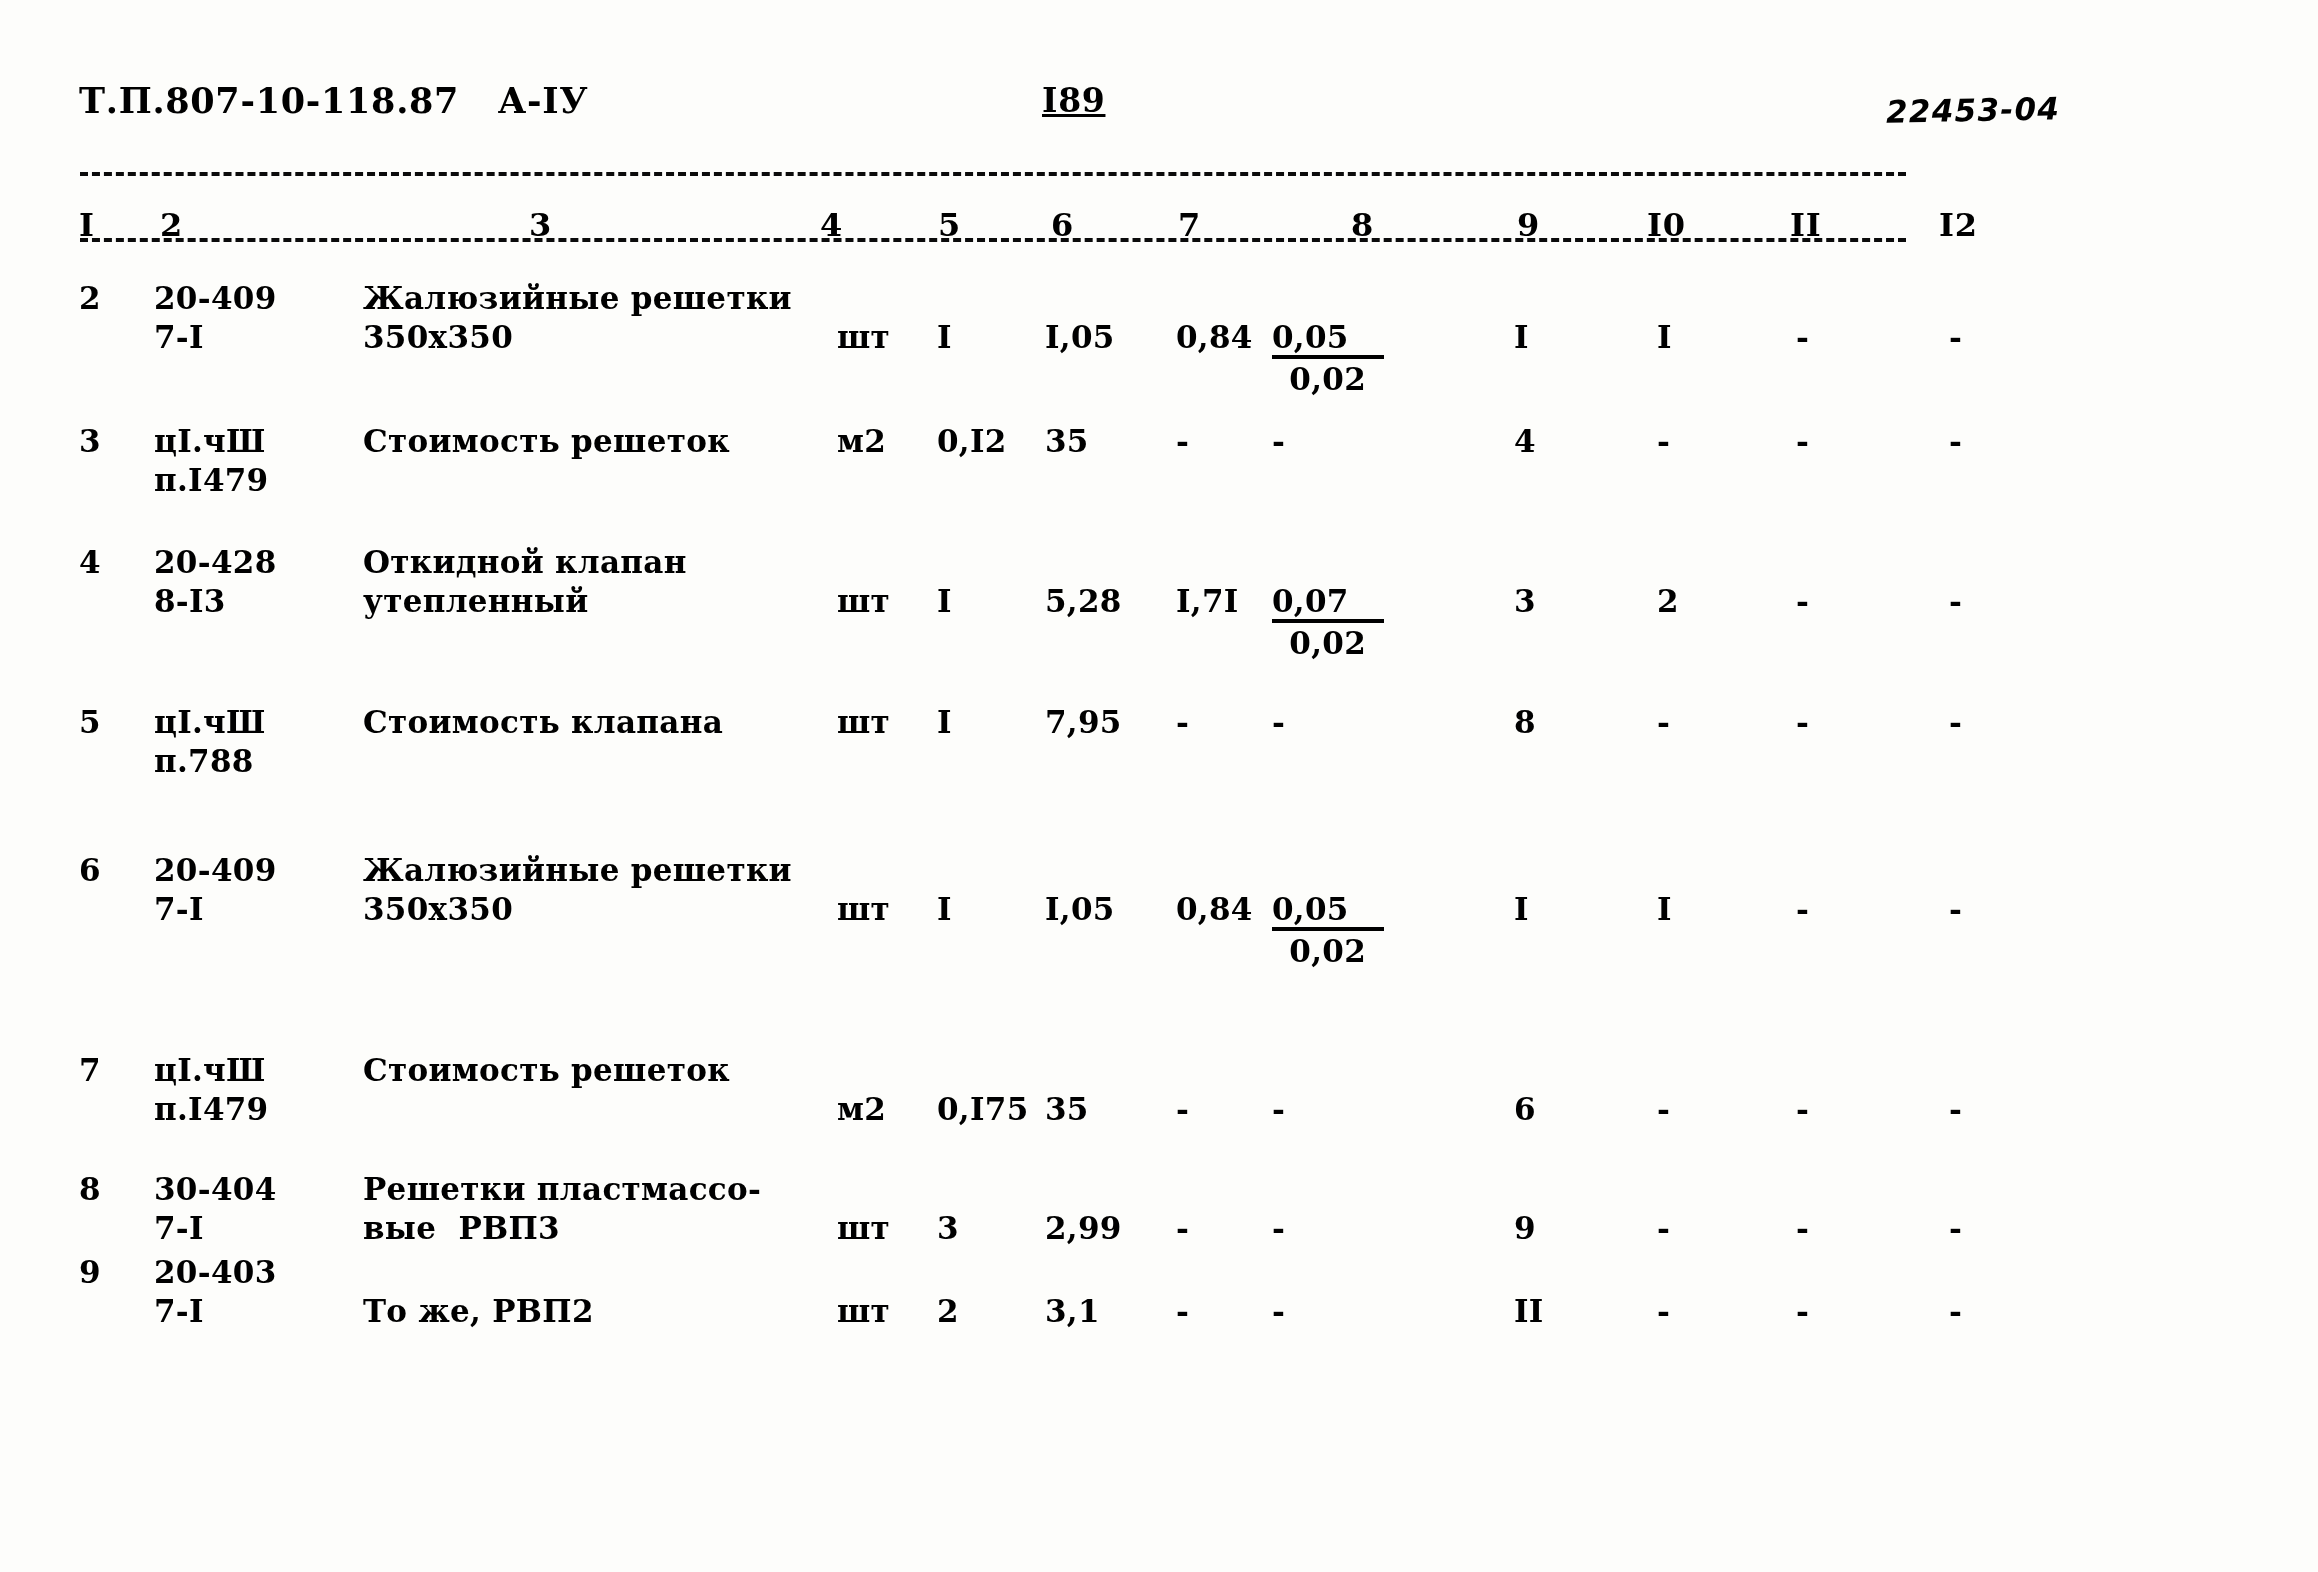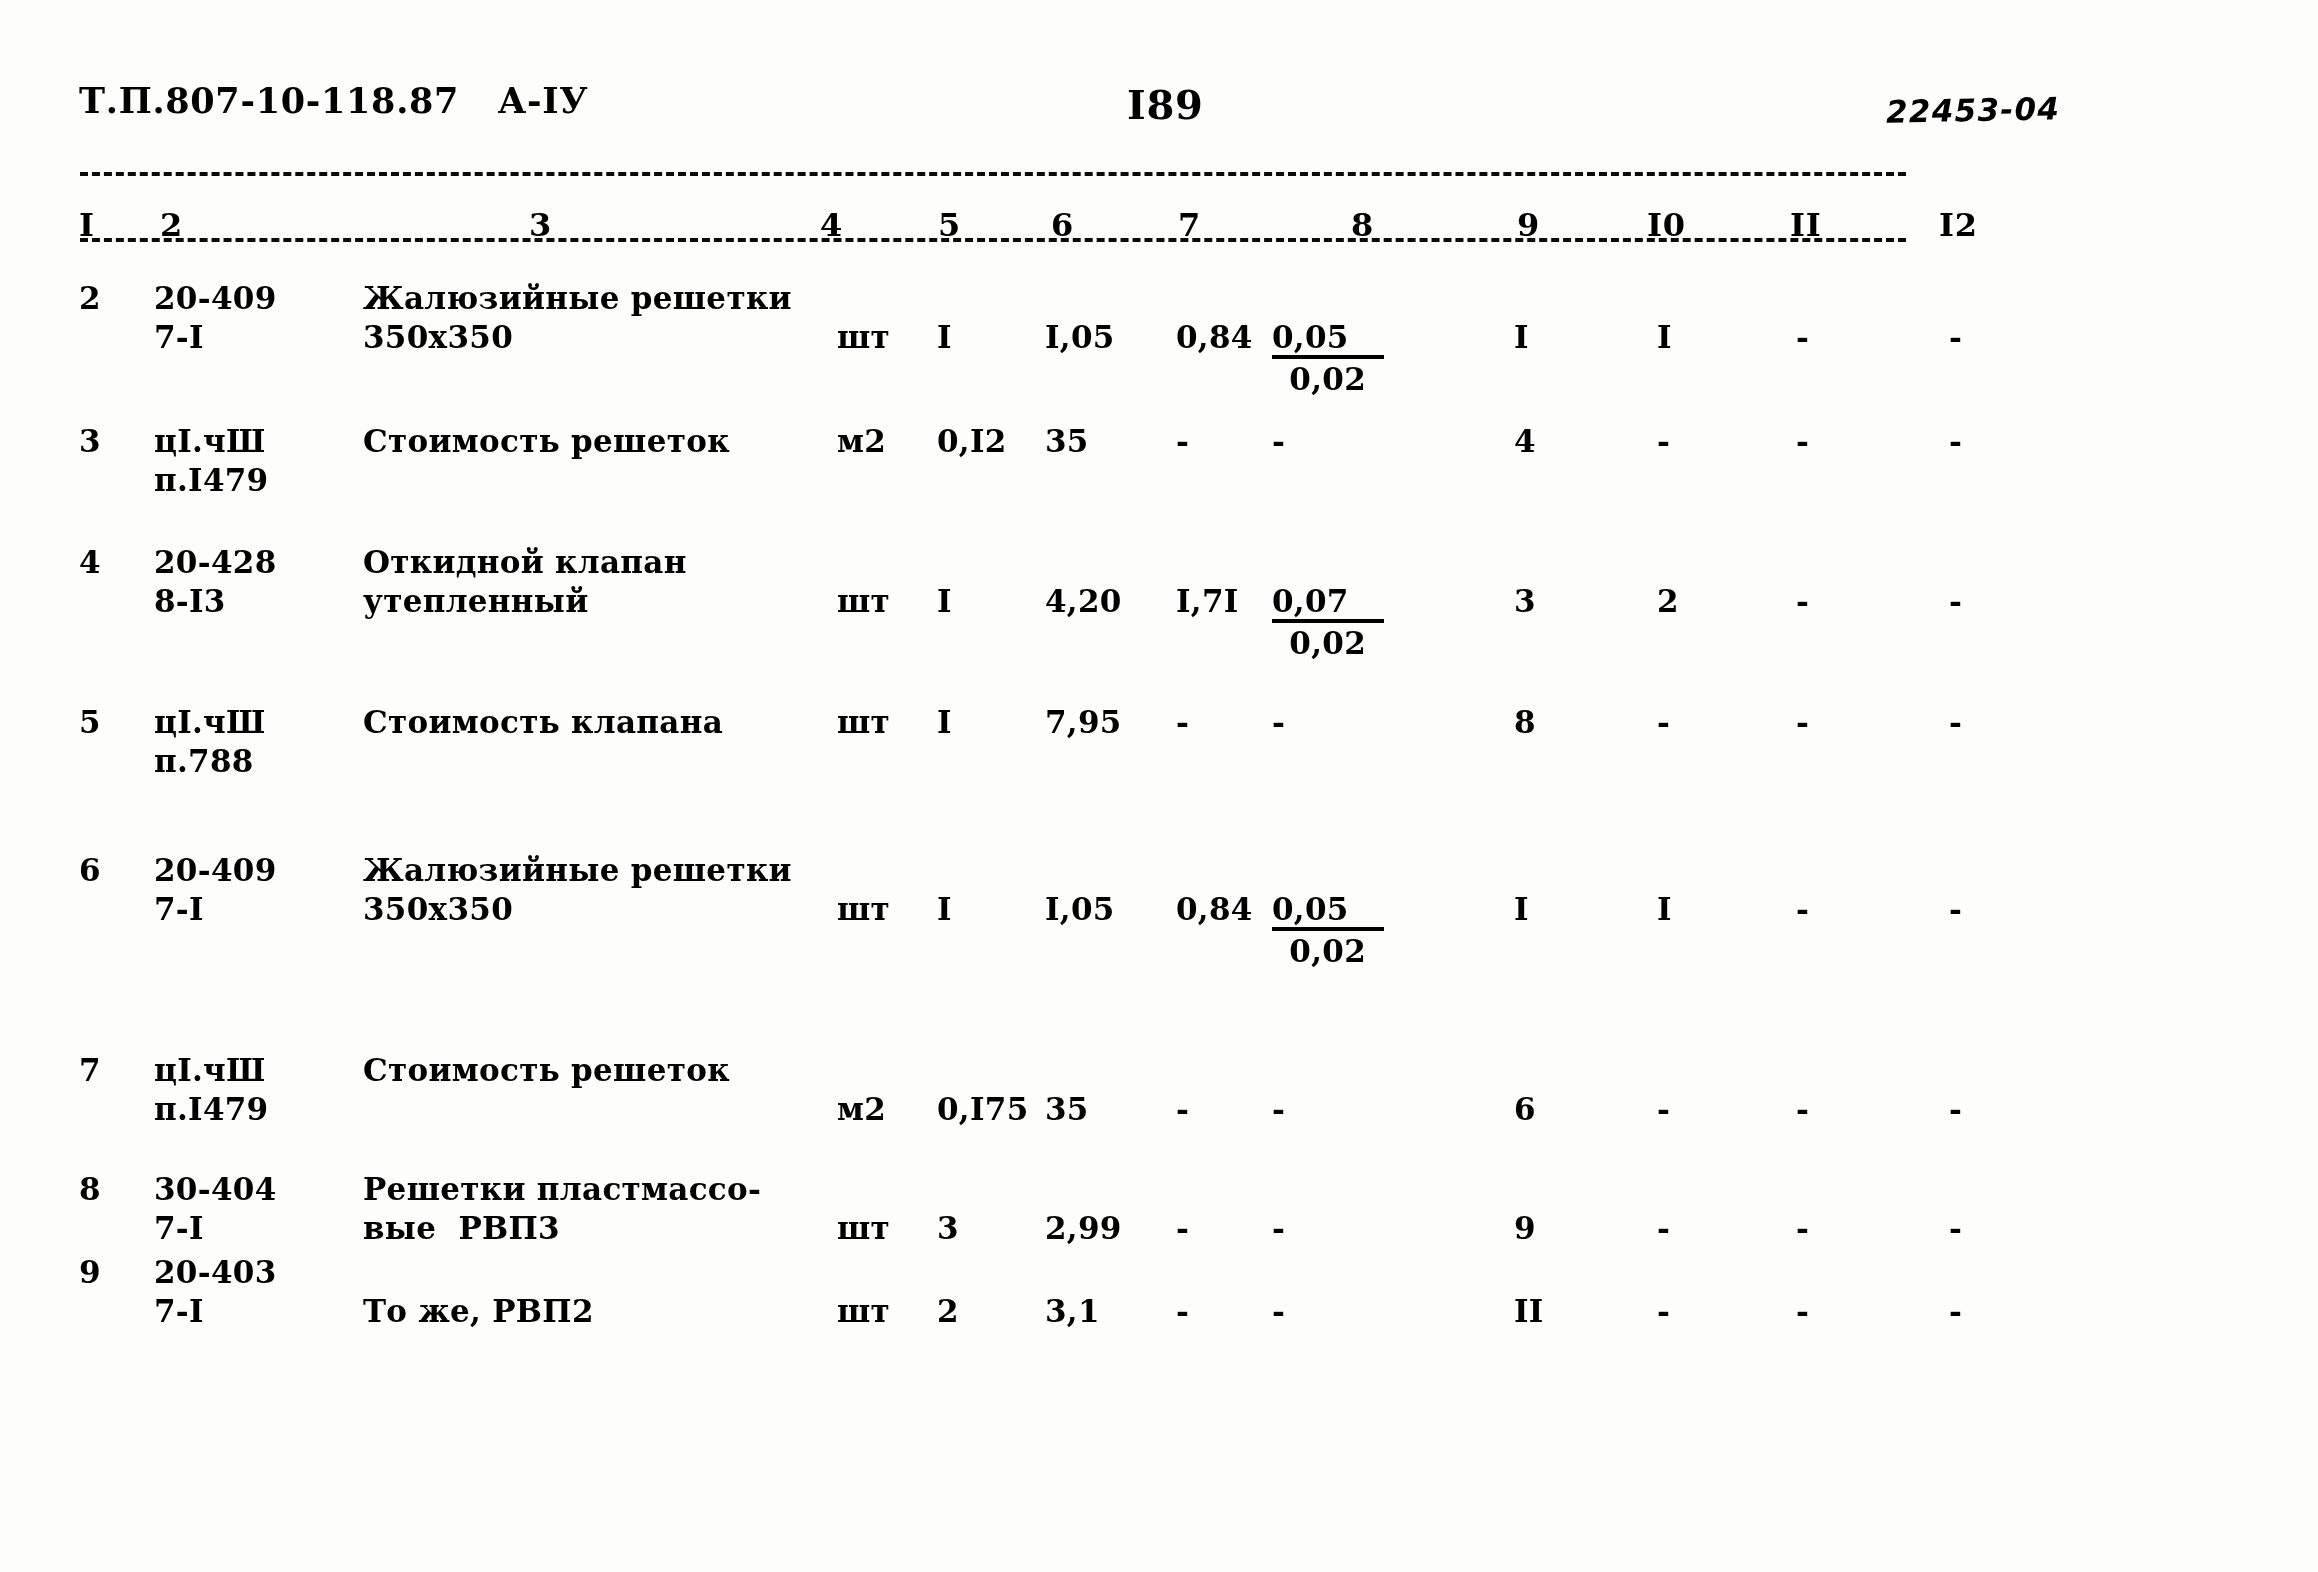--- a/index.html
+++ b/index.html
@@ -36,25 +36,26 @@
     left: 79px;
     top: 0;
     font-size: 35px;
     letter-spacing: 0.7px;
     white-space: pre;
     font-weight: 700;
     font-family: "DejaVu Serif", serif;
   }
   .page-number {
     position: absolute;
-    left: 1127px;
+    left: 1042px;
     top: 1.3px;
-    font-size: 40px;
+    font-size: 33px;
     font-weight: 700;
     letter-spacing: 0.7px;
+    text-decoration: underline;
   }
   .archive-code {
     position: absolute;
     left: 1886px;
     top: 12px;
     font-size: 31px;
     font-family: "DejaVu Sans", sans-serif;
     font-weight: 700;
     font-style: italic;
     transform: rotate(-1.2deg);
@@ -208,21 +209,21 @@
         <div class="cell c12" style="top: 0px;">-</div>
       </div>
       <div class="row" style="top: 547px;">
         <div class="cell c-pos" style="top: 0px;">4</div>
         <div class="cell c-code" style="top: 0px;">20-428</div>
         <div class="cell c-code2" style="top: 39px; text-align: right;">8-I3</div>
         <div class="cell c-name" style="top: 0px; text-align: center;">Откидной клапан</div>
         <div class="cell c-name" style="top: 39px;">утепленный</div>
         <div class="cell c-unit" style="top: 39px;">шт</div>
         <div class="cell c5" style="top: 39px;">I</div>
-        <div class="cell c6" style="top: 39px;">4,20</div>
+        <div class="cell c6" style="top: 39px;">5,28</div>
         <div class="cell c7" style="top: 39px;">I,7I</div>
         <div class="cell frac c8" style="top: 39px;"><span class="top">0,07</span><span class="bot">0,02</span></div>
         <div class="cell c9" style="top: 39px;">3</div>
         <div class="cell c10" style="top: 39px;">2</div>
         <div class="cell c11" style="top: 39px;">-</div>
         <div class="cell c12" style="top: 39px;">-</div>
       </div>
       <div class="row" style="top: 707px;">
         <div class="cell c-pos" style="top: 0px;">5</div>
         <div class="cell c-code" style="top: 0px;">цI.чШ</div>

